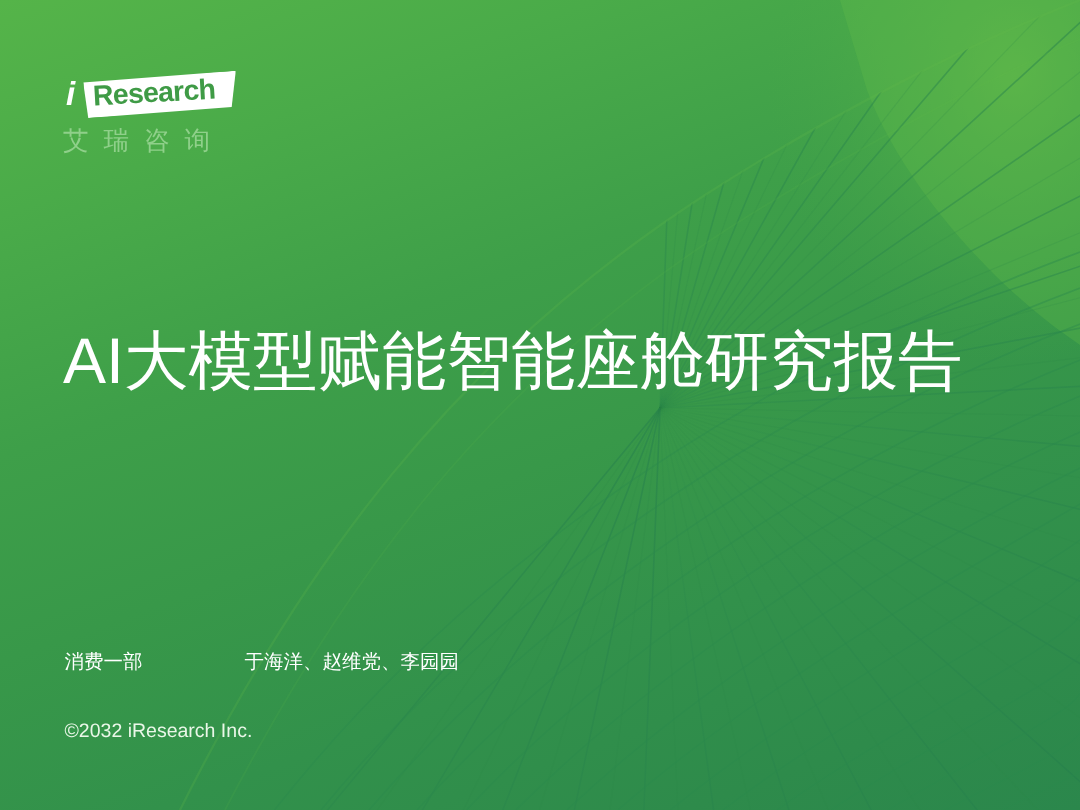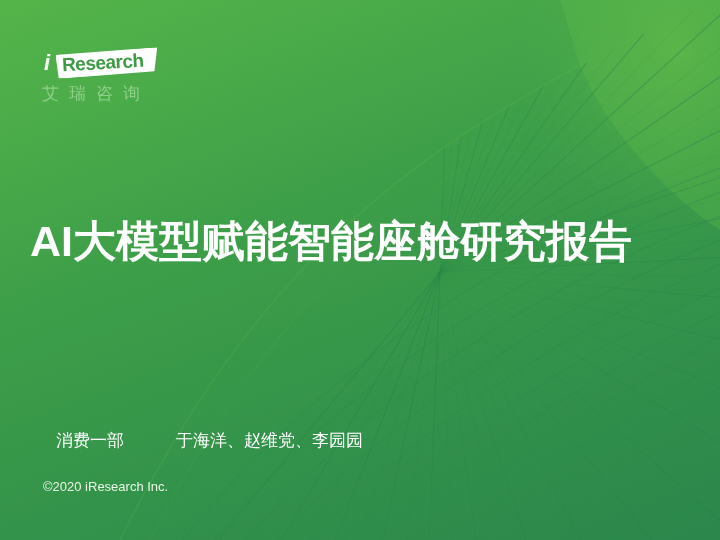--- a/index.html
+++ b/index.html
@@ -82,41 +82,40 @@
     top: 36px;
     font-size: 17px;
     color: #8fd08a;
     letter-spacing: 10px;
     white-space: nowrap;
   }
 
   
   .title {
     position: absolute;
-    left: 30px;
+    left: 42px;
     top: 186px;
     width: 640px;
     font-size: 43px;
-    font-weight: bold;
+    font-weight: normal;
     color: #ffffff;
     line-height: 52px;
     letter-spacing: 0px;
     white-space: nowrap;
   }
 
   
   .byline {
     position: absolute;
     left: 43px;
     top: 431px;
-    font-size: 17px;
+    font-size: 13px;
     color: #ffffff;
     line-height: 20px;
     white-space: nowrap;
-    margin-left: 13px;
   }
   .byline-dept { display: inline-block; width: 120px; }
   .byline-authors { display: inline-block; }
 
   .copyright {
     position: absolute;
     left: 43px;
     top: 478px;
     font-size: 13px;
     color: #eaf7e8;
@@ -251,15 +250,15 @@
     <span class="logo-word">Research</span>
     <span class="logo-cn">艾瑞咨询</span>
   </div>
 
   <h1 class="title">AI大模型赋能智能座舱研究报告</h1>
 
   <div class="byline">
     <span class="byline-dept">消费一部</span><span class="byline-authors">于海洋、赵维党、李园园</span>
   </div>
 
-  <div class="copyright">©2020 iResearch Inc.</div>
+  <div class="copyright">©2032 iResearch Inc.</div>
 
 </div>
 
 </body></html>

